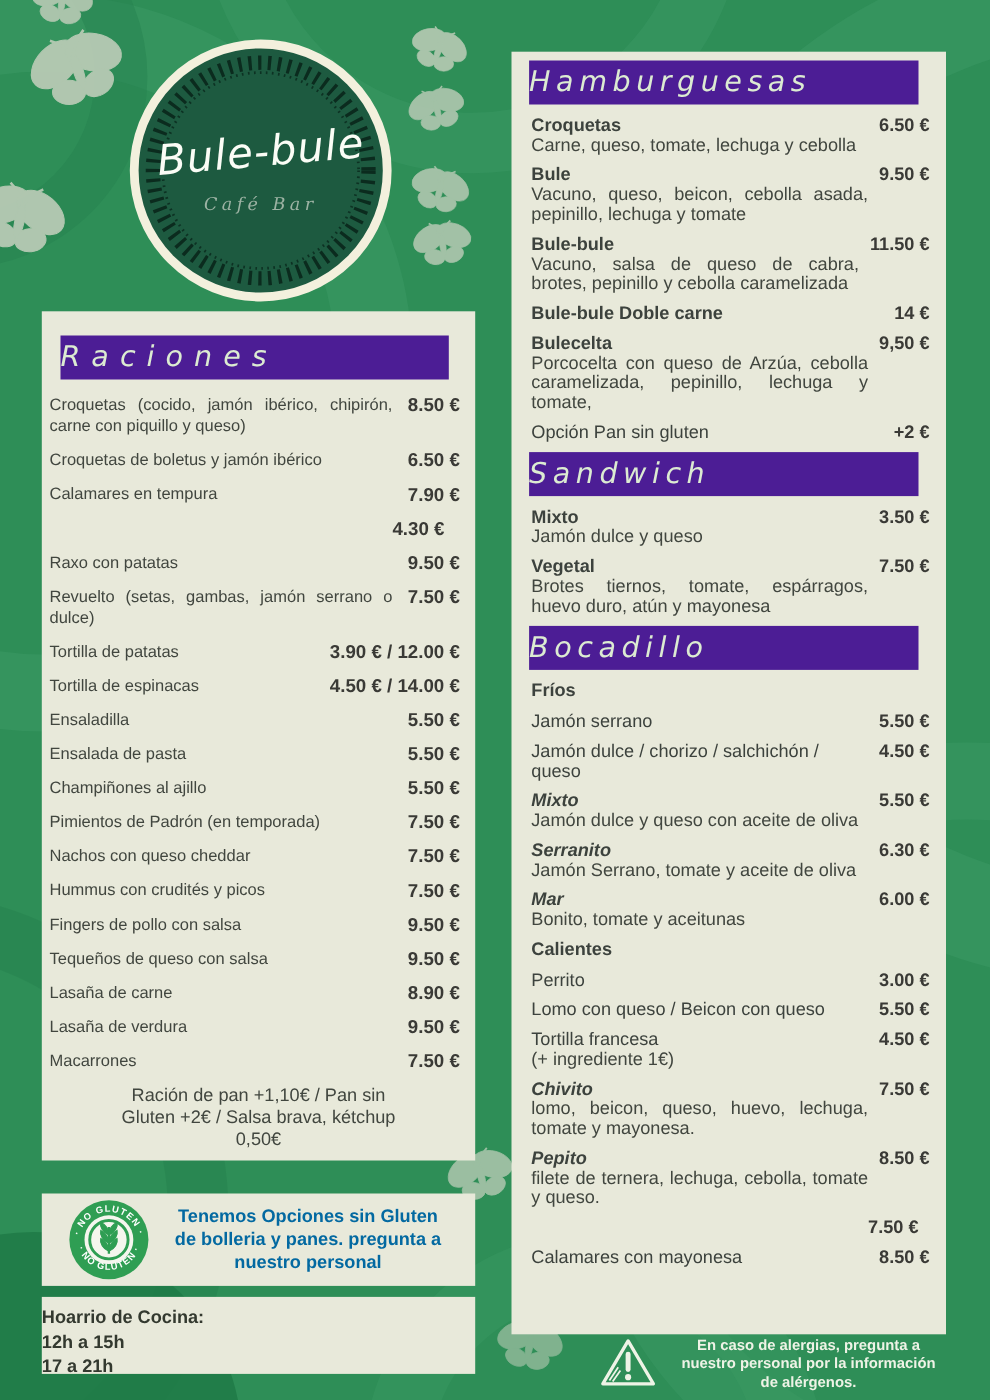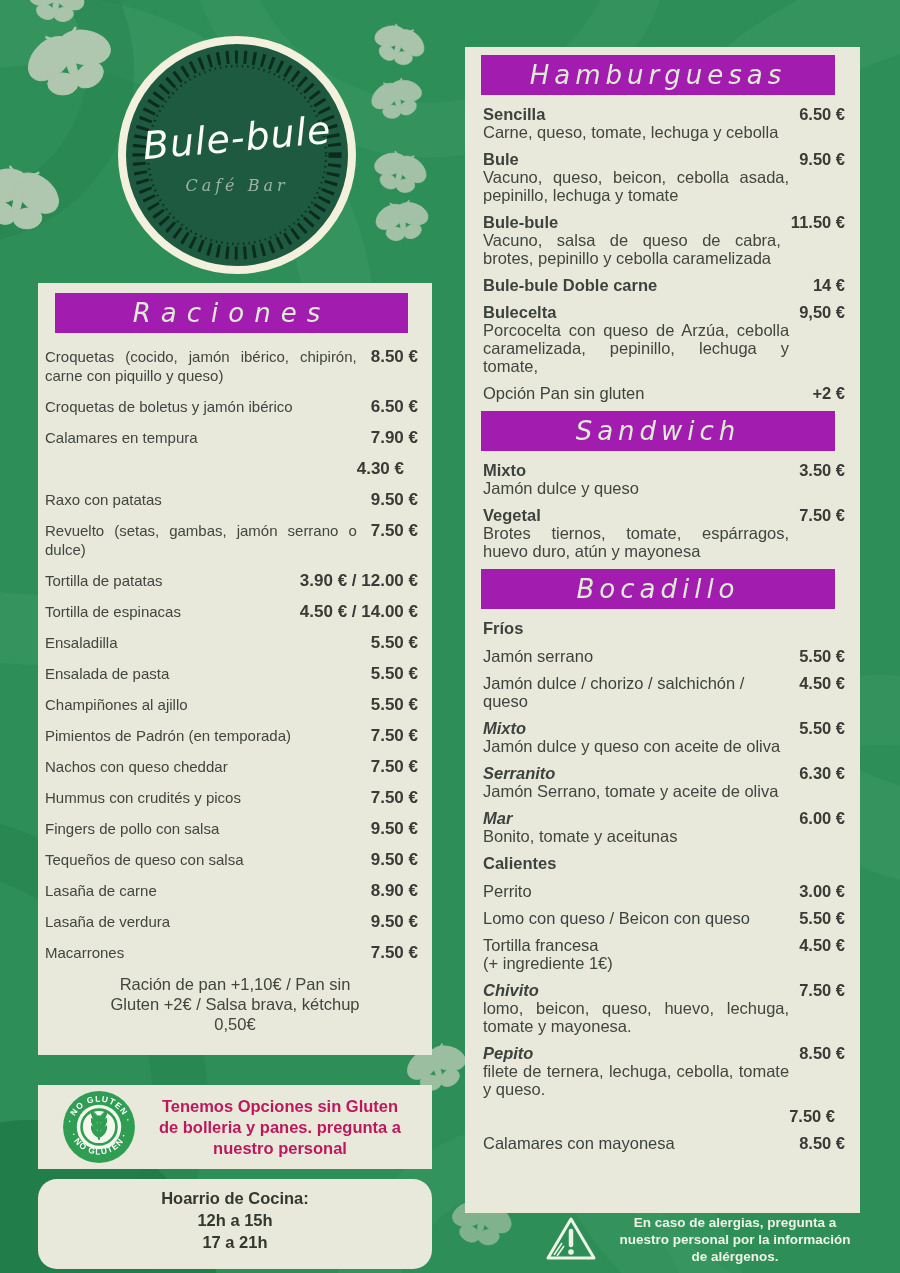--- a/index.html
+++ b/index.html
@@ -12,28 +12,28 @@
         background:#1d5a40;border:8px solid #f3f0dd;}
   .logo svg{position:absolute;left:0;top:0;width:222px;height:222px;}
   .logo-title{position:absolute;left:0;top:72px;width:100%;text-align:center;
         font-family:"DejaVu Sans",cursive,sans-serif;font-style:italic;font-size:38px;
         color:#fbfdf6;transform:rotate(-5deg);letter-spacing:1px;}
   .logo-sub{position:absolute;left:0;top:132px;width:100%;text-align:center;
         font-family:"DejaVu Serif",serif;font-style:italic;font-size:16px;color:#9db3a4;letter-spacing:4px;}
 
   
   .panel{position:absolute;background:#e8e9da;}
-  .left-panel{left:38px;top:283px;width:394px;height:772px;padding-top:10px;box-sizing:border-box;overflow:hidden;}
+  .left-panel{left:38px;top:283px;width:394px;height:772px;padding-top:22px;box-sizing:border-box;overflow:hidden;}
   .right-panel{left:465px;top:47px;width:395px;height:1166px;padding-top:8px;box-sizing:border-box;overflow:hidden;}
   .gluten-box{left:38px;top:1085px;width:394px;height:84px;display:flex;align-items:center;
         gap:16px;padding:0 24px;box-sizing:border-box;}
-  .hours-box{left:38px;top:1179px;width:394px;height:90px;box-sizing:border-box;
-        text-align:center;padding-top:8px;border-radius:19px;}
-
-  .header-bar{background:#a21caf;color:#dcebd2;text-align:center;
+  .hours-box{left:38px;top:1179px;width:394px;height:70px;box-sizing:border-box;
+        text-align:left;padding-top:8px;}
+
+  .header-bar{background:#4c1d95;color:#dcebd2;text-align:left;
         font-family:"DejaVu Sans",cursive,sans-serif;font-style:italic;}
   .lbar{margin:0 24px 14px 17px;height:40px;line-height:40px;font-size:26px;letter-spacing:10px;}
   .rbar{margin:0 25px 10px 16px;height:40px;line-height:40px;font-size:26px;letter-spacing:5px;}
 
   .lrows{padding:0 14px 0 7px;}
   .rrows{padding:0 15px 0 18px;}
 
   .mrow{display:grid;grid-template-columns:1fr auto;column-gap:14px;align-items:start;margin-bottom:12px;}
   .mrow .nm{font-size:15px;line-height:19px;text-align:justify;}
   .mrow .pr{font-size:17px;line-height:19px;font-weight:700;color:#3a3a36;white-space:nowrap;justify-self:end;}
@@ -44,21 +44,21 @@
   .rrow .ttl{font-size:16.5px;line-height:18px;font-weight:700;color:#3c423d;}
   .rrow .dsc{font-size:16.5px;line-height:18px;text-align:justify;}
   .rrow .pr{font-size:16.5px;line-height:18px;font-weight:700;color:#3a3a36;white-space:nowrap;justify-self:end;}
   .rrow.plain .ttl{font-weight:400;}
   .rrow.bolditalic .ttl{font-style:italic;}
   .rrow.subheader{margin-bottom:10px;}
   .rrow.subheader .ttl{font-weight:700;font-style:normal;}
 
   .footer-note{margin-top:8px;padding:0 62px;text-align:center;font-size:16.5px;line-height:20px;}
 
-  .gluten-text{flex:1;text-align:center;font-weight:700;font-size:16.5px;line-height:21px;color:#be185d;}
+  .gluten-text{flex:1;text-align:center;font-weight:700;font-size:16.5px;line-height:21px;color:#0369a1;}
   .hours-box{font-weight:700;font-size:16.5px;line-height:22px;color:#33392f;}
 
   .allergy-strip{position:absolute;left:465px;top:1212px;width:395px;display:flex;
         align-items:center;justify-content:flex-end;gap:12px;}
   .allergy-text{width:250px;text-align:center;color:#eef3e6;font-weight:700;font-size:13.5px;line-height:17px;}
 </style>
 </head>
 <body>
 
 <div class="page">
@@ -230,21 +230,21 @@
   </div>
 
   <div class="panel right-panel">
 
       <section class="menu-section">
         <div class="header-bar rbar">Hamburguesas</div>
         <div class="rrows">
 
             <div class="rrow">
               <div class="lft">
-                <div class="ttl">Sencilla</div>
+                <div class="ttl">Croquetas</div>
                 <div class="dsc">Carne, queso, tomate, lechuga y cebolla</div>
               </div>
               <div class="pr">6.50 €</div>
             </div>
 
             <div class="rrow">
               <div class="lft">
                 <div class="ttl">Bule</div>
                 <div class="dsc">Vacuno, queso, beicon, cebolla asada, pepinillo, lechuga y tomate</div>
               </div>

